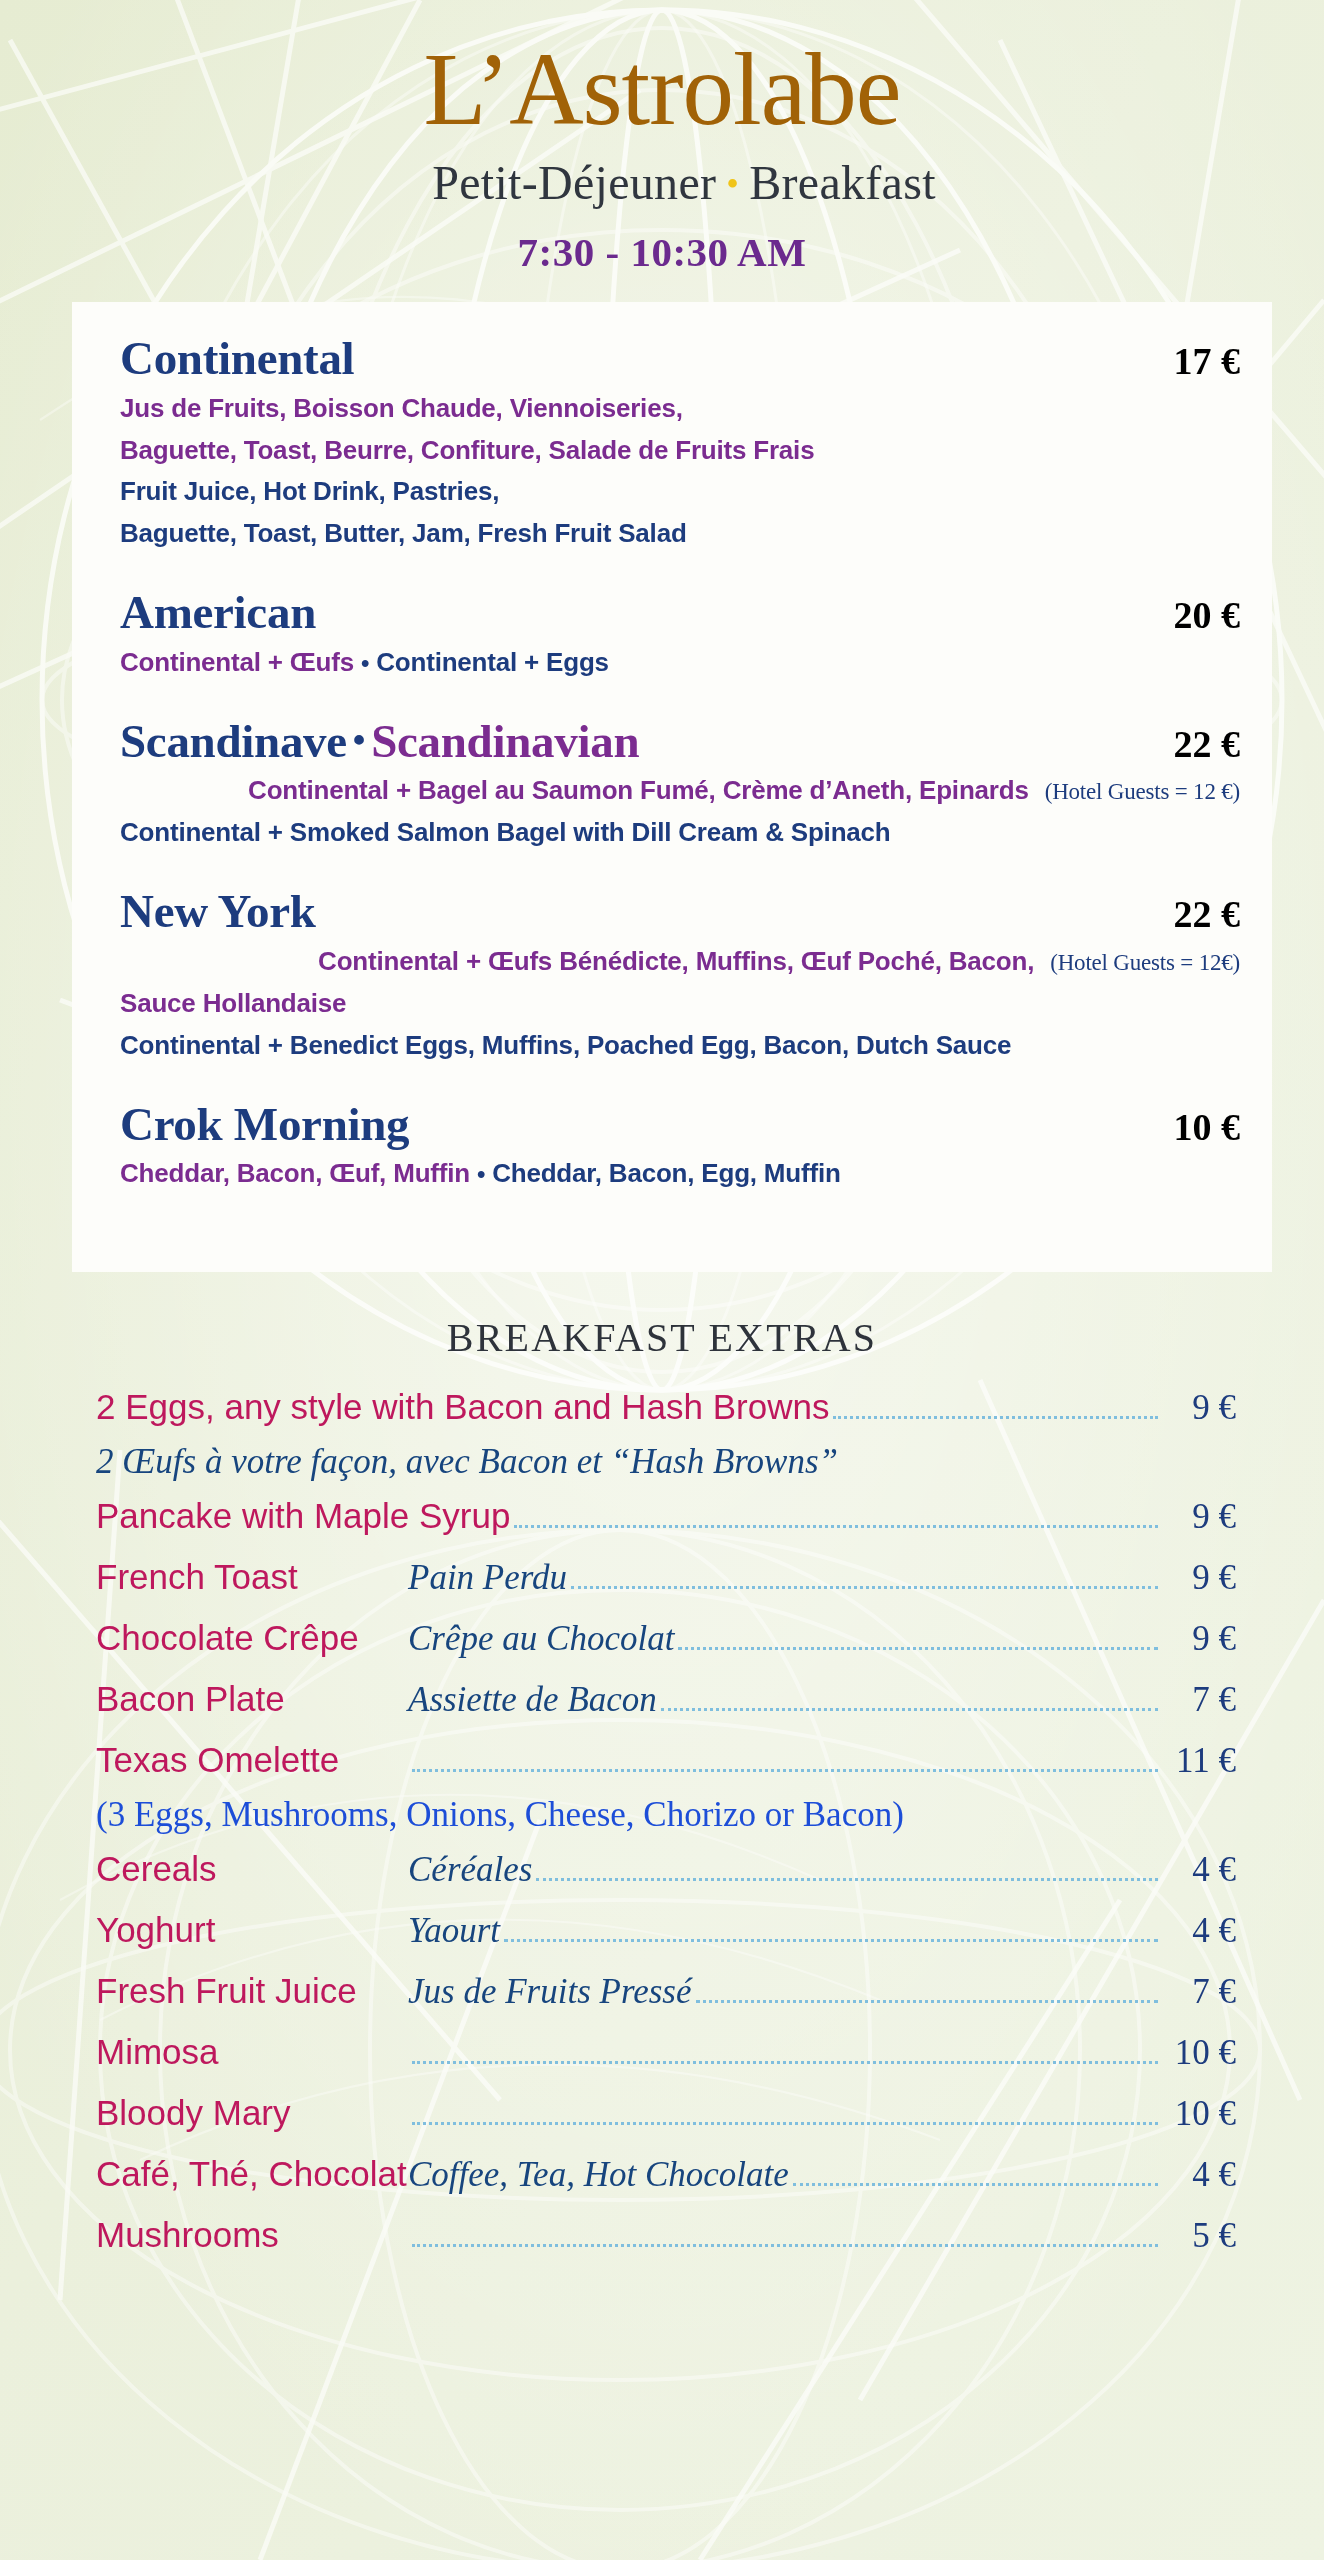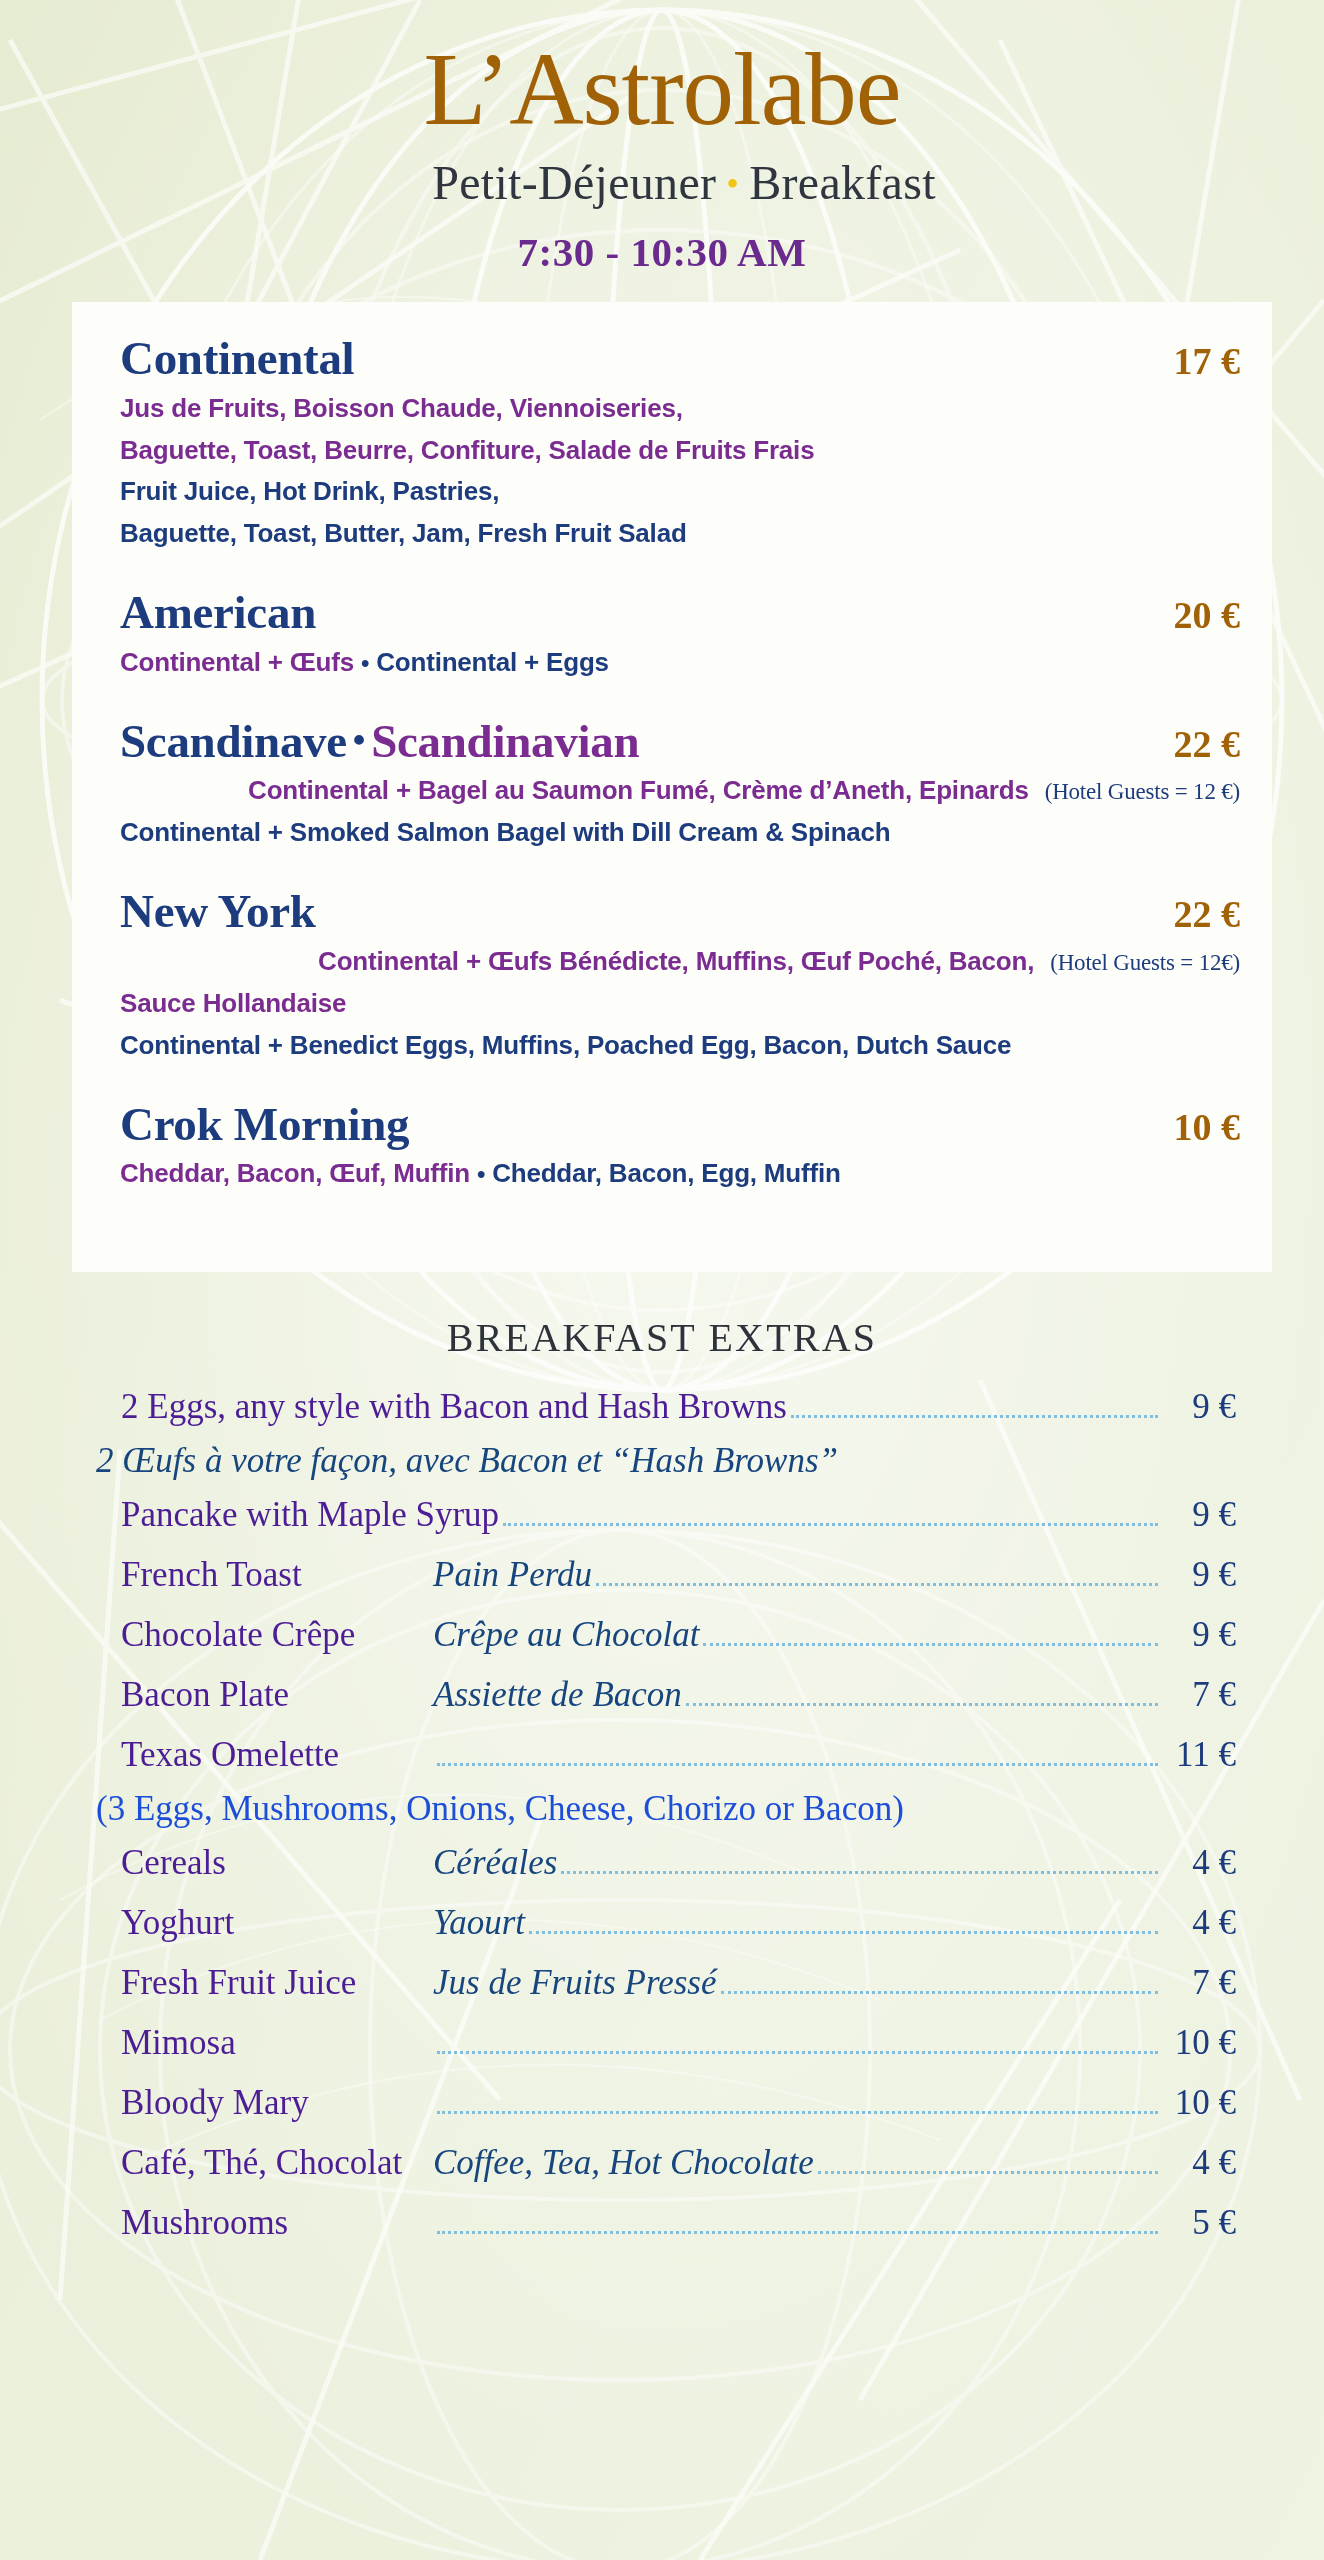--- a/index.html
+++ b/index.html
@@ -106,21 +106,21 @@
     color: #1d3c7e;
     font-size: 36px;
     vertical-align: 5px;
     padding: 0 6px;
   }
 
   .formula-price {
     font-family: "Liberation Serif", serif;
     font-size: 38px;
     font-weight: bold;
-    color: #a16207;
+    color: #000000;
     white-space: nowrap;
     padding-left: 24px;
   }
 
   .desc {
     font-family: "Liberation Sans", sans-serif;
     font-size: 26px;
     font-weight: bold;
     line-height: 1.42;
     letter-spacing: -0.2px;
@@ -165,24 +165,23 @@
   }
 
   .extra-row {
     display: flex;
     align-items: baseline;
     margin-bottom: 19px;
     font-size: 35px;
   }
 
   .x-en {
-    font-family: Liberation Serif, serif;
-    color: #4c1d95;
+    font-family: Liberation Sans, sans-serif;
+    color: #be185d;
     white-space: nowrap;
-    margin-left: 25px;
   }
   .x-col1 { width: 312px; flex: 0 0 312px; }
 
   .x-fr {
     font-family: "Liberation Serif", serif;
     font-style: italic;
     color: #17457e;
     white-space: nowrap;
   }
 

